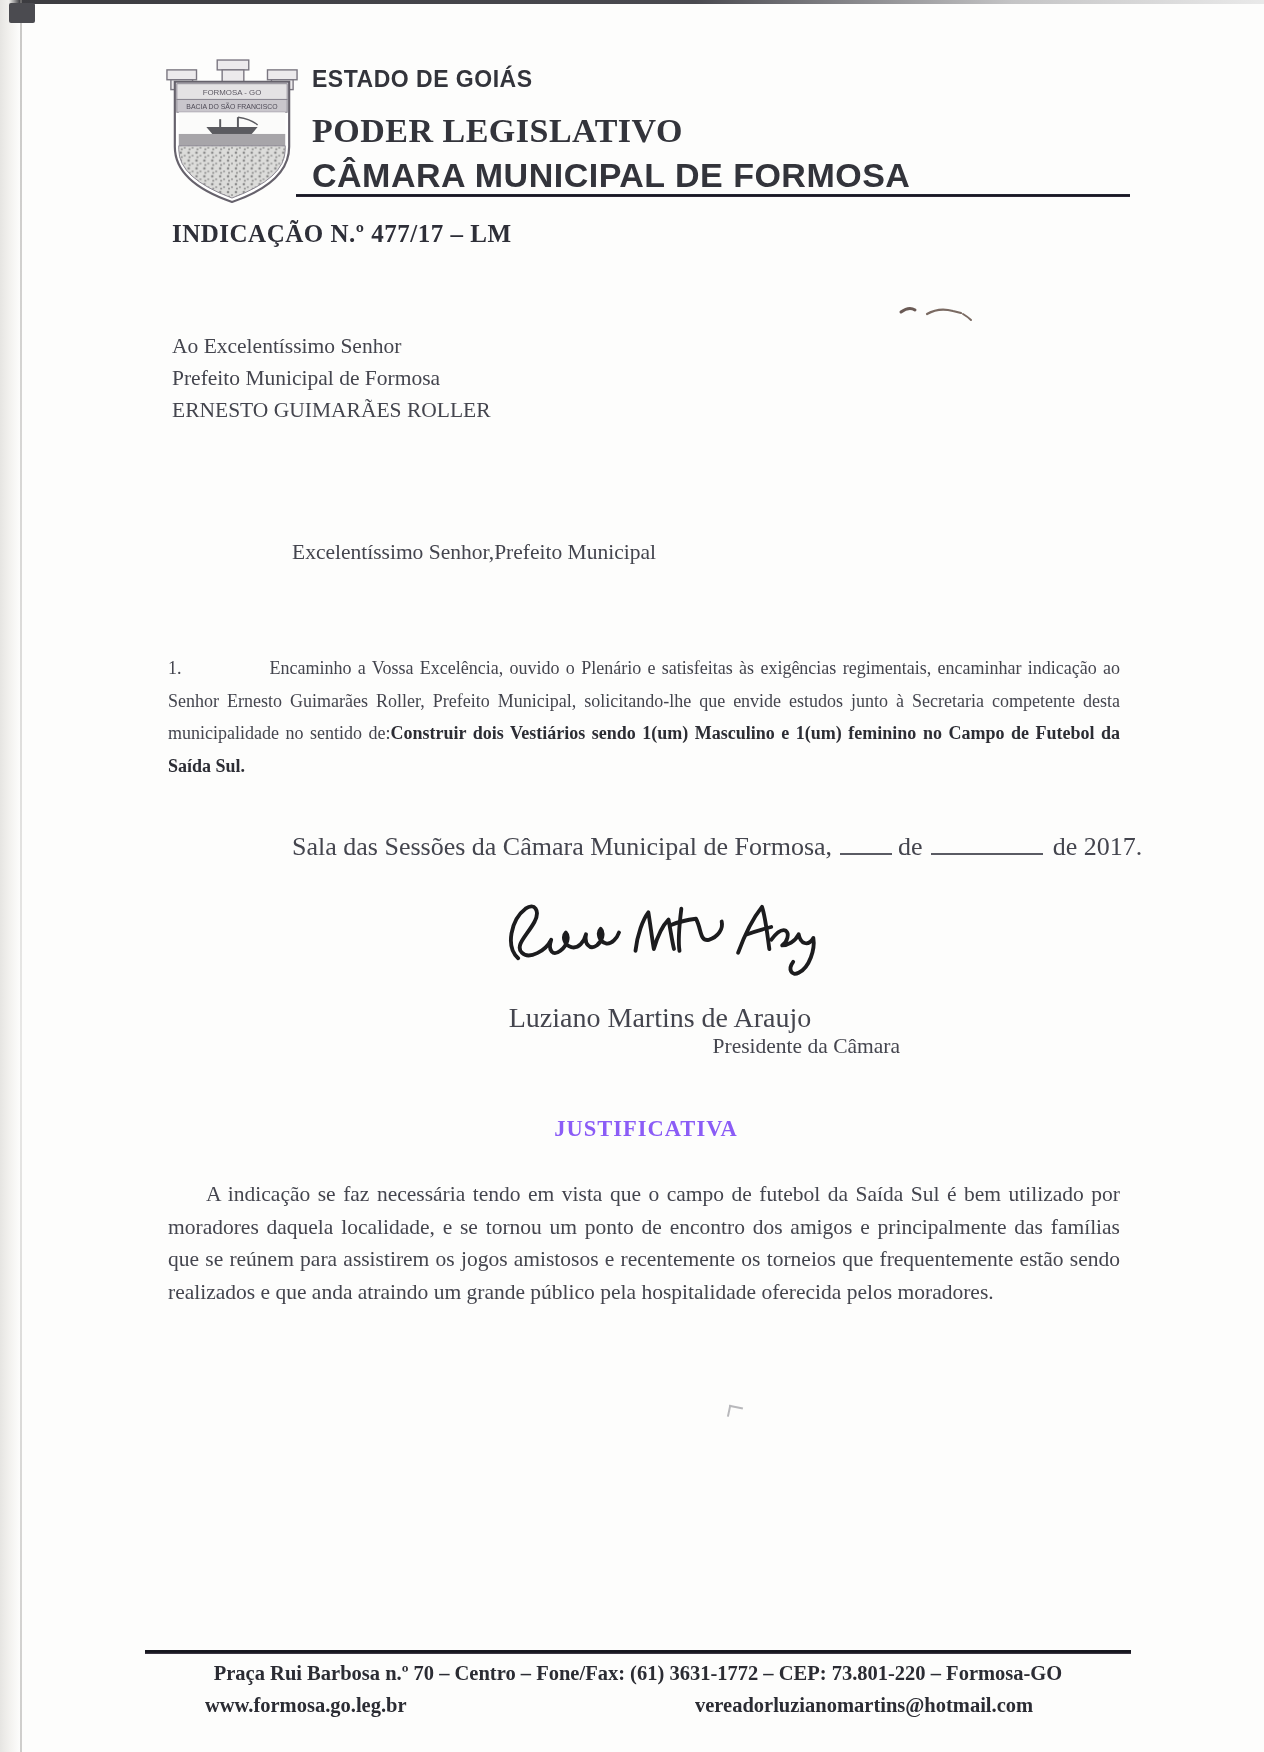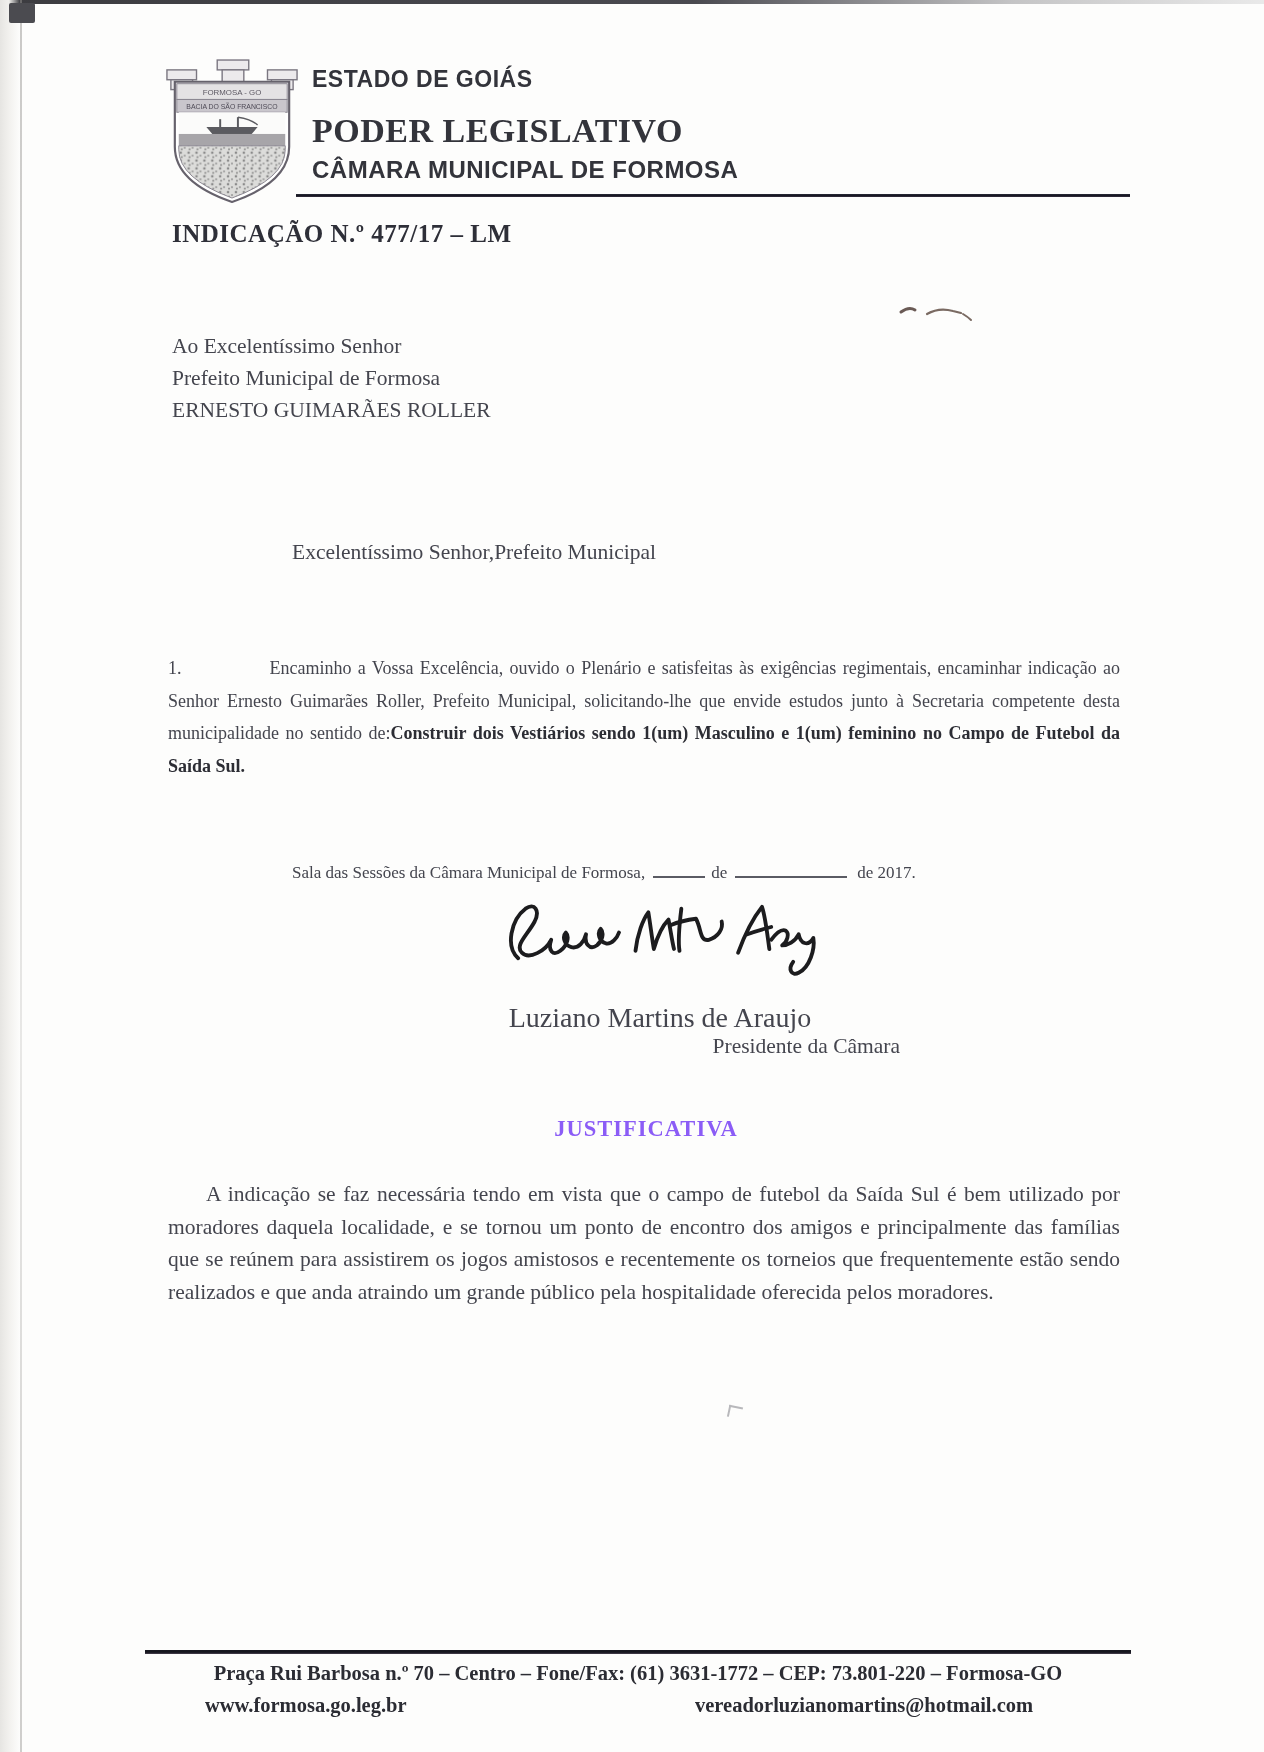--- a/index.html
+++ b/index.html
@@ -28,41 +28,41 @@
   }
   .scan-left-line {
     position:absolute; top:0; left:20px; width:2px; height:100%;
     background:linear-gradient(180deg, rgba(150,148,145,.5), rgba(170,168,165,.25) 60%, rgba(150,148,145,.45));
   }
   
   .header-logo { position:absolute; left:163px; top:56px; width:138px; height:150px; }
   .header-text { position:absolute; left:312px; top:66px; font-family:"Liberation Sans", sans-serif; font-weight:bold; color:#33343b; }
   .h-line1 { font-size:23px; letter-spacing:.5px; }
   .h-line2 { font-size:34px; margin-top:19px; letter-spacing:.5px;font-family:Liberation Serif, serif; }
-  .h-line3 { font-size:24px; margin-top:6px; letter-spacing:.5px; }
+  .h-line3 { font-size:34px; margin-top:6px; letter-spacing:.5px; }
   .header-rule {
     position:absolute; left:296px; top:194px; width:834px; height:3px;
     background:linear-gradient(180deg,#2a2b38 0%, #14151f 60%, #3d3545 100%);
   }
   
   .doc-number {
     position:absolute; left:172px; top:220px;
     font-size:25px; font-weight:bold; color:#2e2f38; letter-spacing:.5px;
   }
   .addressee { position:absolute; left:172px; top:330px; font-size:21.5px; line-height:32px; }
   .pen-mark { position:absolute; left:897px; top:302px; width:78px; height:22px; }
   .salutation { position:absolute; left:292px; top:540px; font-size:21.5px; }
   .para1 {
     position:absolute; left:168px; top:652px; width:952px;
     font-size:18px; line-height:32.5px; text-align:justify;
   }
   .para1 .item-no { display:inline-block; }
   .para1 .tab-gap { display:inline-block; width:88px; }
   .bold-part { font-weight:bold; color:#2c2d34; }
-  .place-date { position:absolute; left:292px; top:860px; font-size:17px; }
+  .place-date { position:absolute; left:292px; top:832px; font-size:26px; }
   .blank { display:inline-block; border-bottom:2px solid #5a5b63; height:18px; vertical-align:baseline; }
   .blank-1 { width:52px; margin:0 6px 0 8px; }
   .blank-2 { width:112px; margin:0 10px 0 8px; }
   .signature-wrap { position:absolute; left:498px; top:888px; width:330px; height:100px; }
   .sig-name { position:absolute; left:420px; top:1002px; width:480px; text-align:center; font-size:28px; }
   .sig-title { position:absolute; left:420px; top:1034px; width:480px; text-align:right; font-size:21.5px; }
   .justif-heading {
     position:absolute; left:28px; top:1116px; width:1236px; text-align:center;
     font-size:22.5px; font-weight:bold; color:#8b5cf6; letter-spacing:1px;
   }

